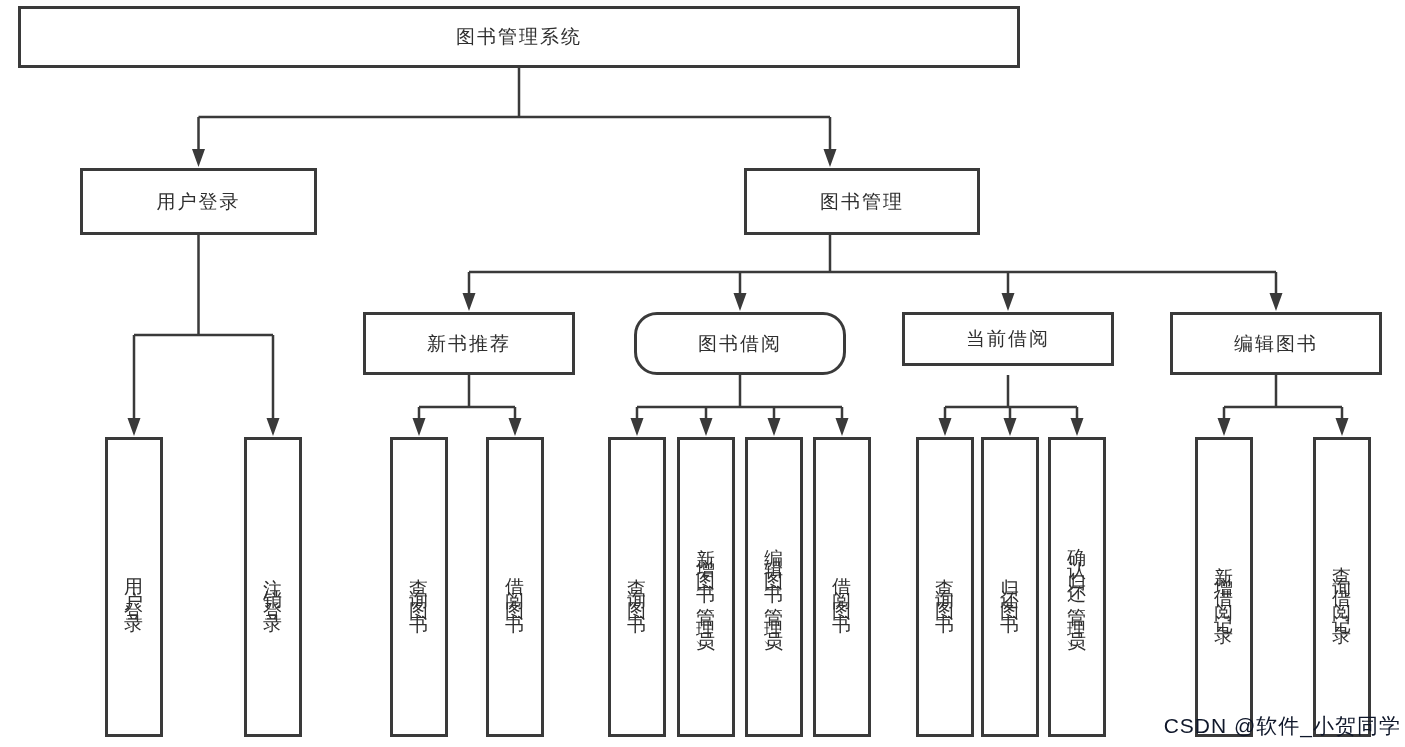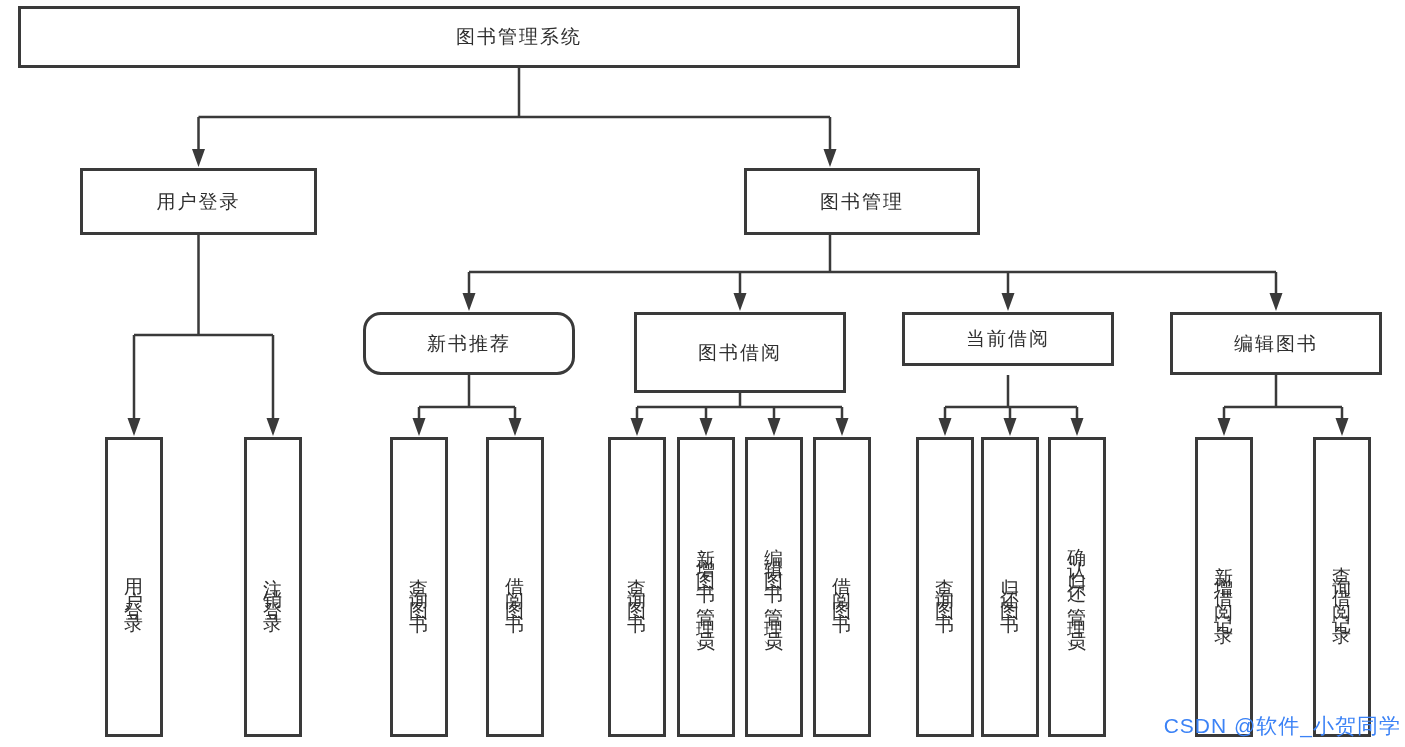--- a/index.html
+++ b/index.html
@@ -14,21 +14,21 @@
     display:flex; align-items:center; justify-content:center;
     color:#2f2f2f;
   }
   .hbox { font-size:19px; letter-spacing:2px; }
   .vlabel {
     writing-mode:vertical-lr; text-orientation:mixed;
     font-size:19px; letter-spacing:12px; line-height:1;
   }
   .watermark {
     position:absolute; top:712px; right:4px;
-    font-size:21px; color:#3b82f6; letter-spacing:1px;
+    font-size:21px; color:#0f172a; letter-spacing:1px;
     white-space:nowrap; pointer-events:none;
   }
 </style>
 </head>
 <body>
 
 <div class="canvas">
 
   <svg class="connectors" viewBox="0 0 1405 747" xmlns="http://www.w3.org/2000/svg">
     <path fill="none" stroke="#3a3a3a" stroke-width="2.5" d="M519,68 V117
@@ -61,24 +61,24 @@
     <span>图书管理系统</span>
   </div>
 
   <div class="box hbox" style="left:80px; top:168px; width:237px; height:67px;">
     <span>用户登录</span>
   </div>
   <div class="box hbox" style="left:712px; top:168px; width:236px; height:67px;margin-left:32px;">
     <span>图书管理</span>
   </div>
 
-  <div class="box hbox" style="left:363px; top:312px; width:212px; height:63px;border-radius:18px;">
+  <div class="box hbox" style="left:363px; top:312px; width:212px; height:63px;">
     <span>新书推荐</span>
   </div>
-  <div class="box hbox" style="left:634px; top:312px; width:212px; height:81px;">
+  <div class="box hbox" style="left:634px; top:312px; width:212px; height:63px;border-radius:23px;">
     <span>图书借阅</span>
   </div>
   <div class="box hbox" style="left:902px; top:312px; width:212px; height:54px;">
     <span>当前借阅</span>
   </div>
   <div class="box hbox" style="left:1170px; top:312px; width:212px; height:63px;">
     <span>编辑图书</span>
   </div>
 
   <div class="box" style="left:105px; top:437px; width:58px; height:300px;">

